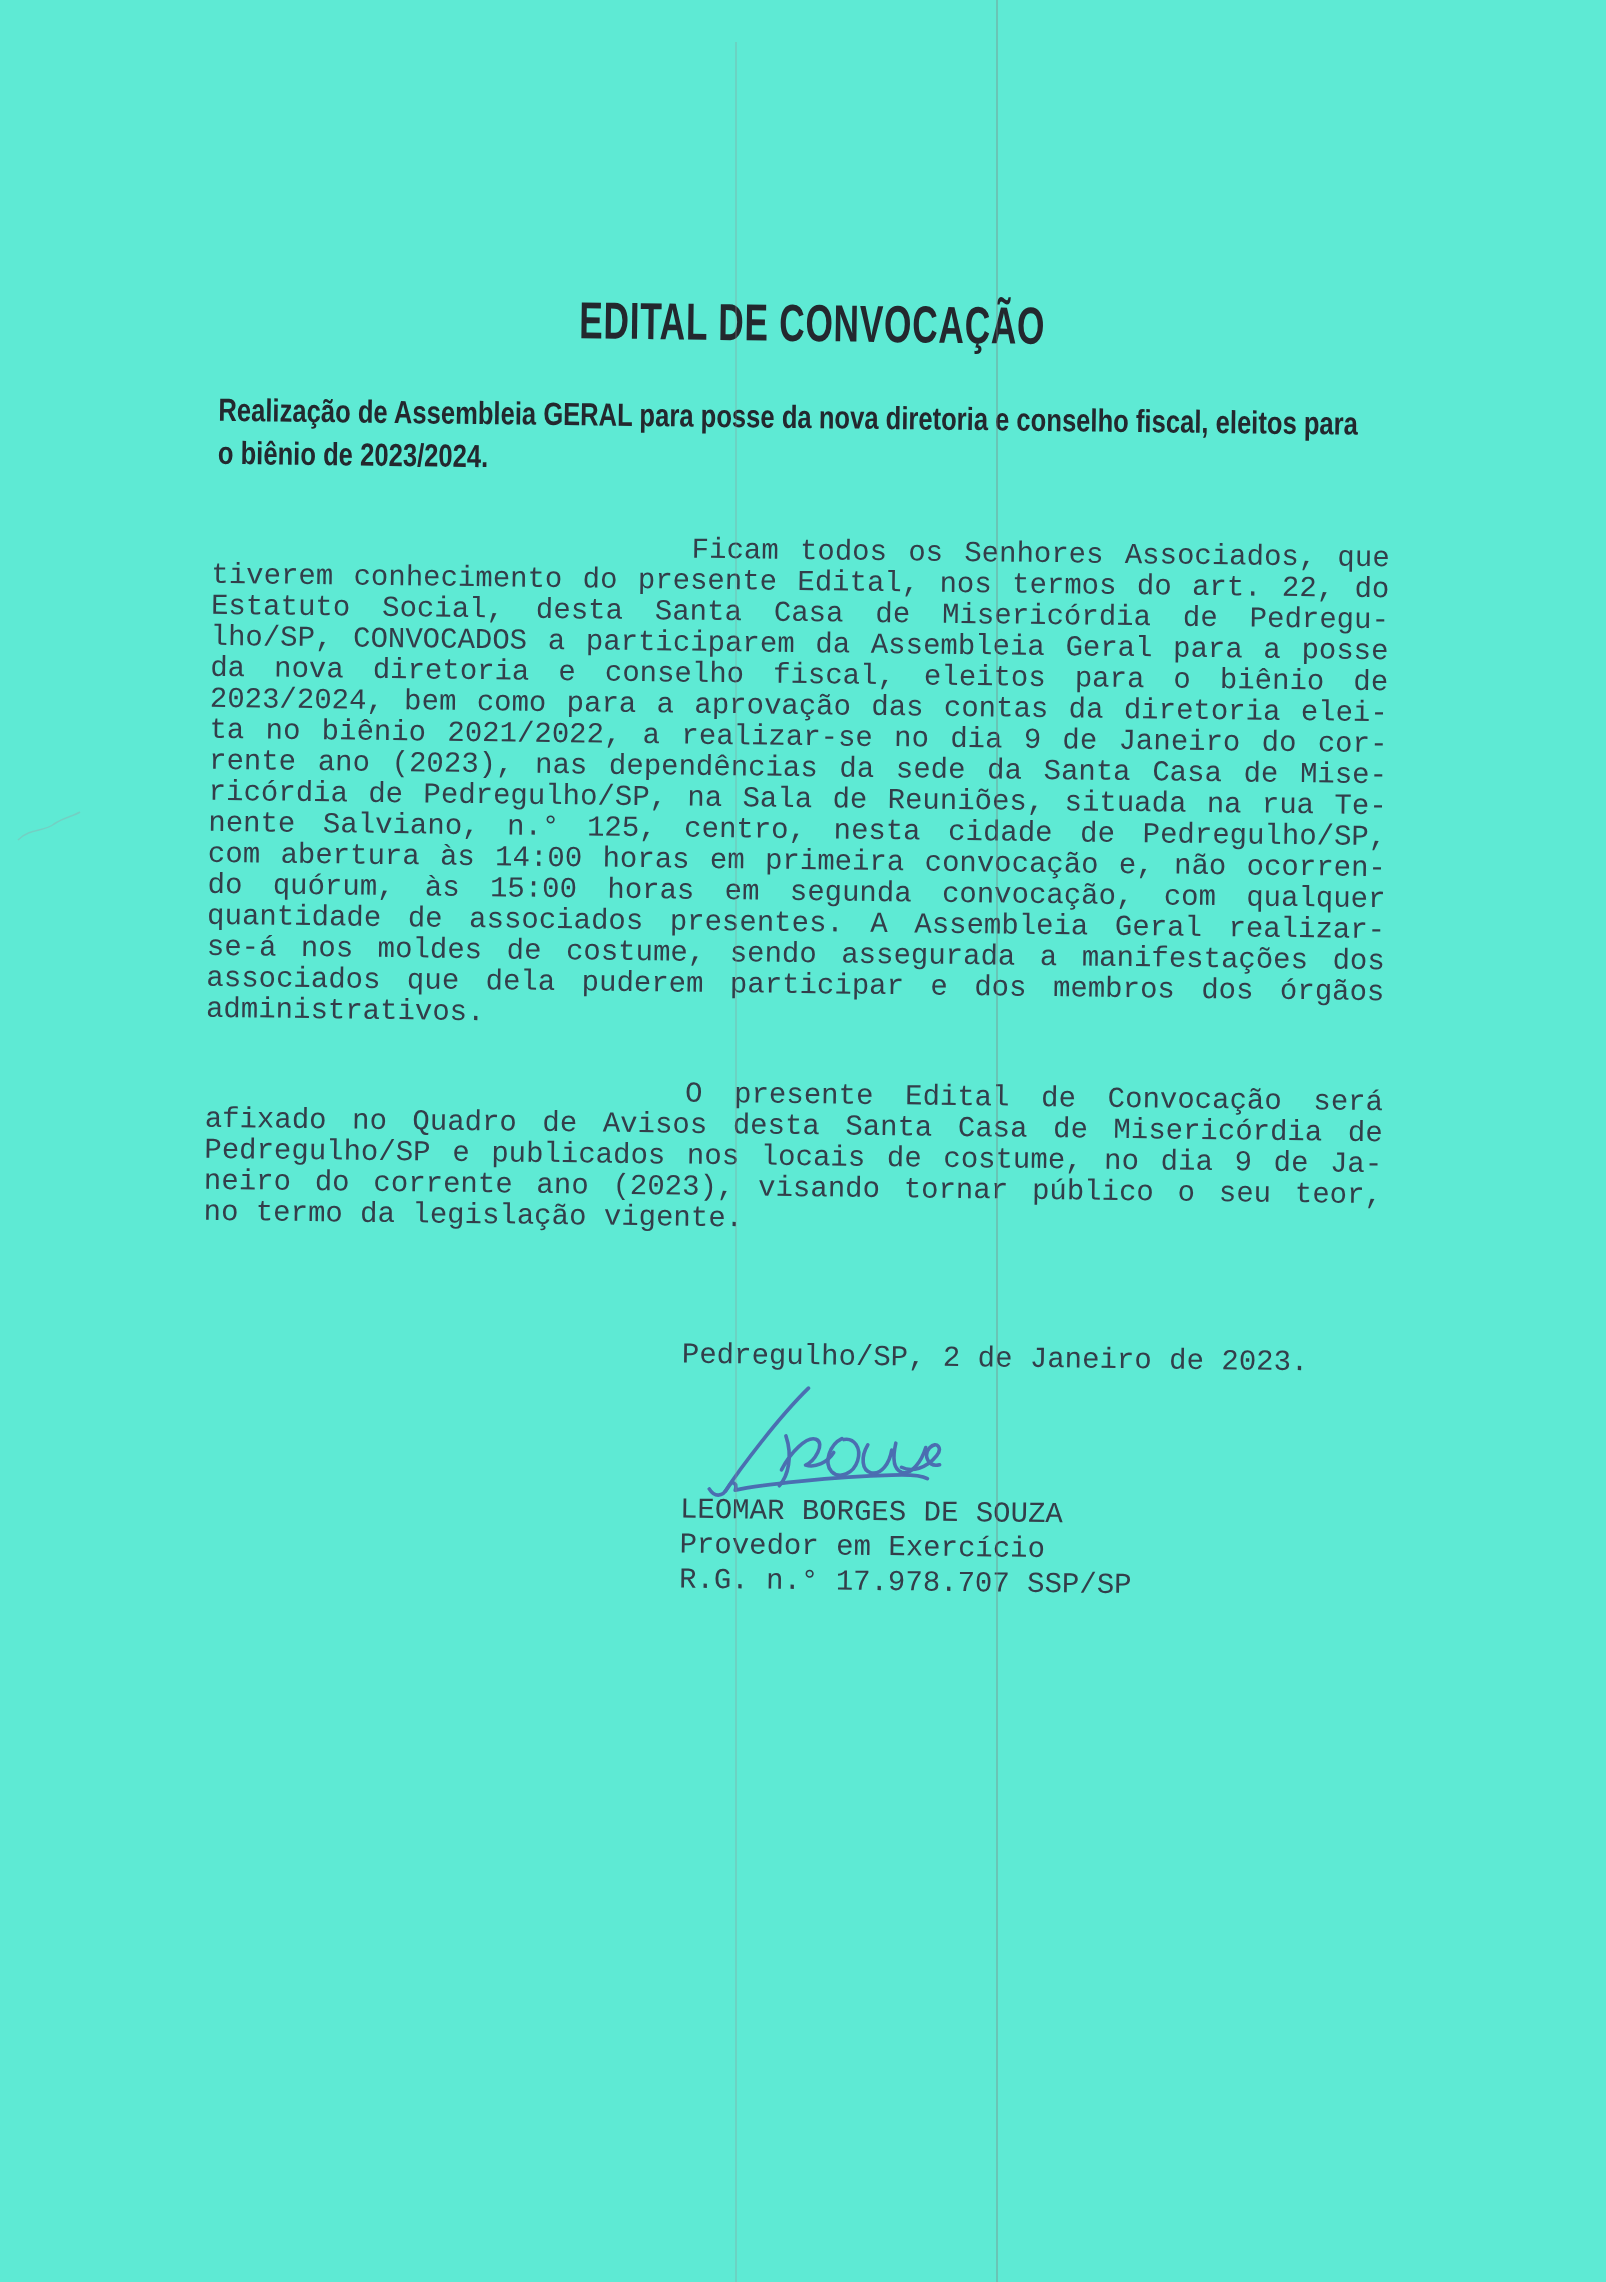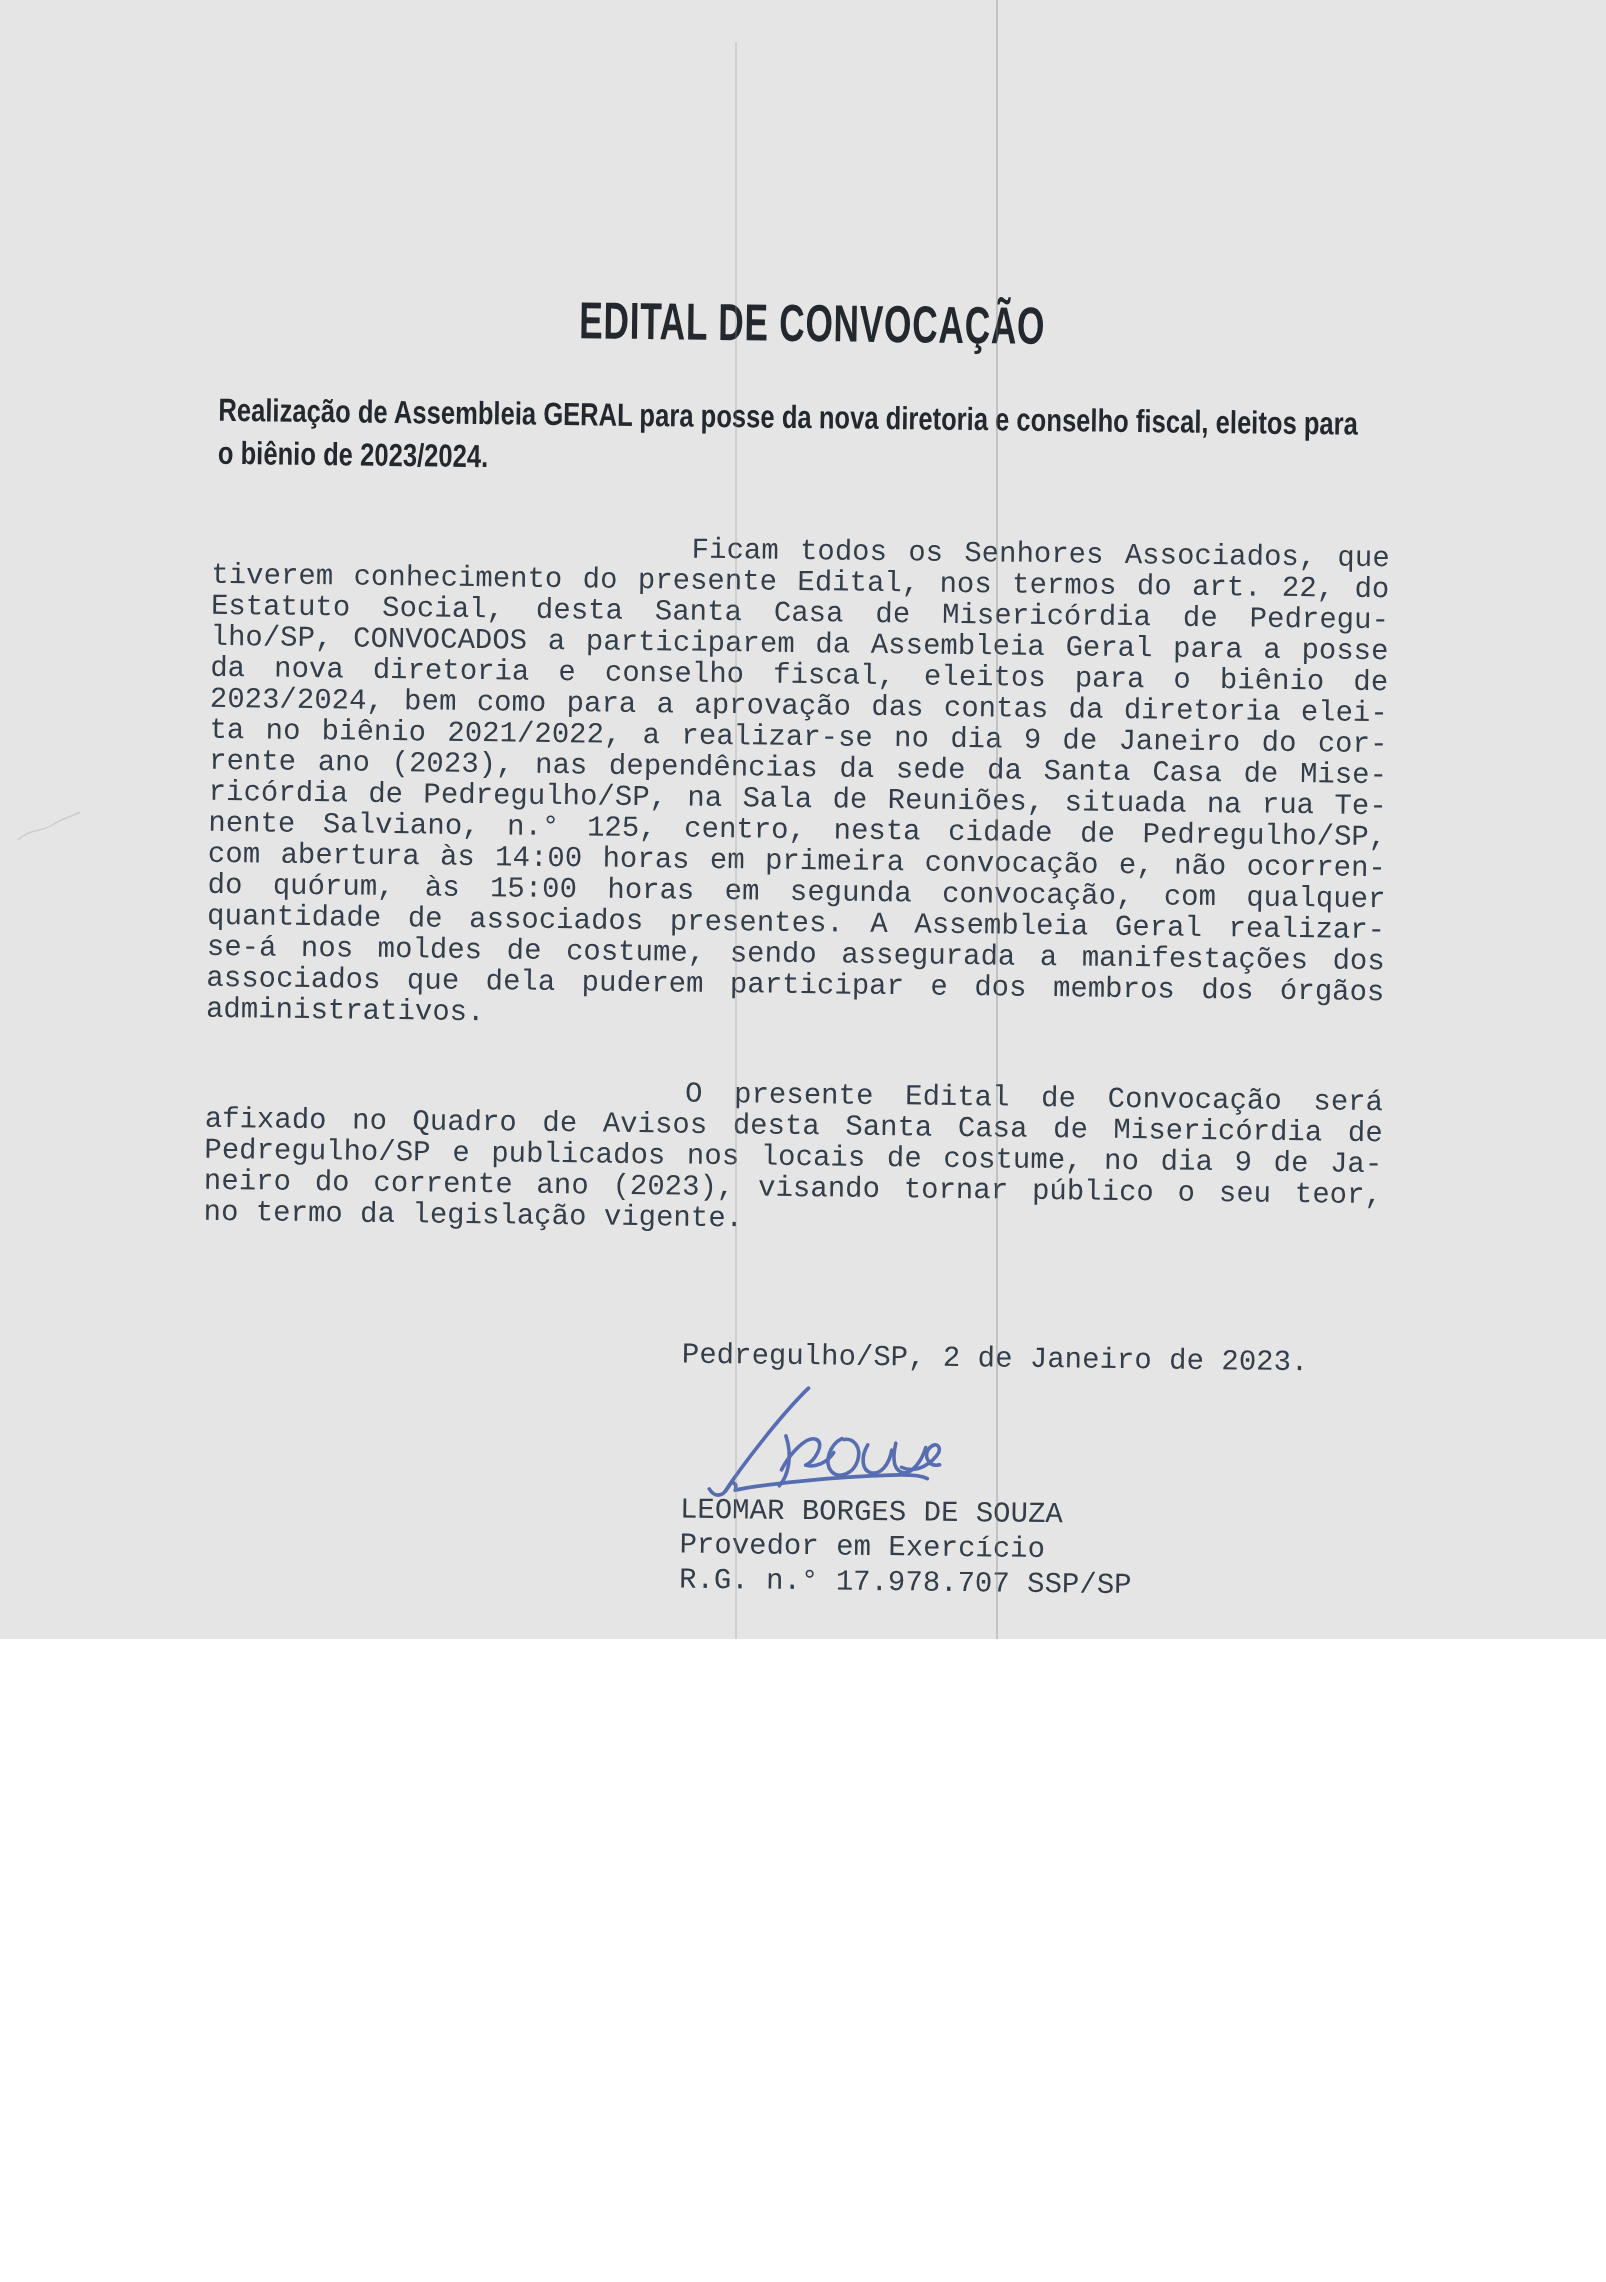--- a/index.html
+++ b/index.html
@@ -3,22 +3,22 @@
 <meta charset="utf-8">
 <style>
   html, body {
     margin: 0;
     padding: 0;
     background: #ffffff;
   }
   .page {
     position: relative;
     width: 1606px;
-    height: 1639px;
-    background: #e5e5e5;
+    height: 2282px;
+    background: #5eead4;
     overflow: hidden;
     font-family: "Liberation Mono", monospace;
   }
   
   .content {
     position: absolute;
     left: 0; top: 0; right: 0; bottom: 0;
     transform: rotate(0.7deg);
     transform-origin: 800px 1100px;
   }

